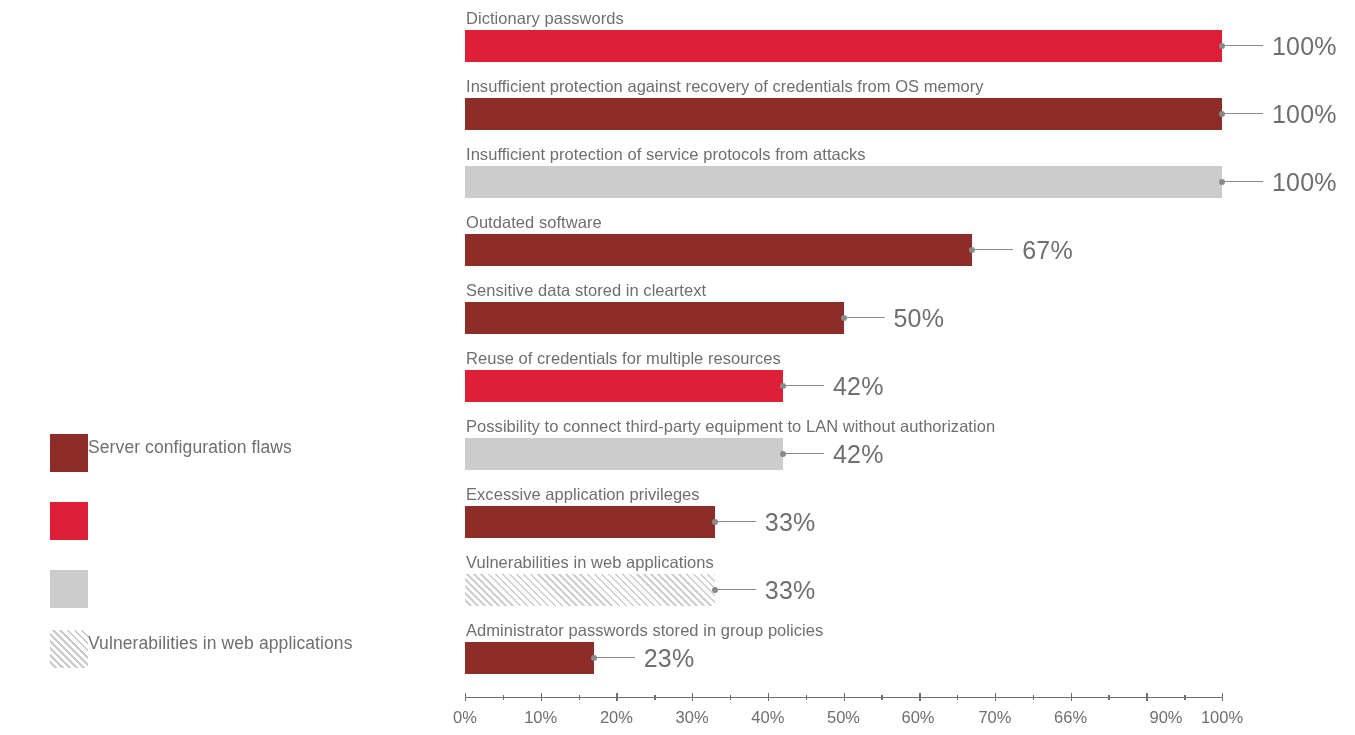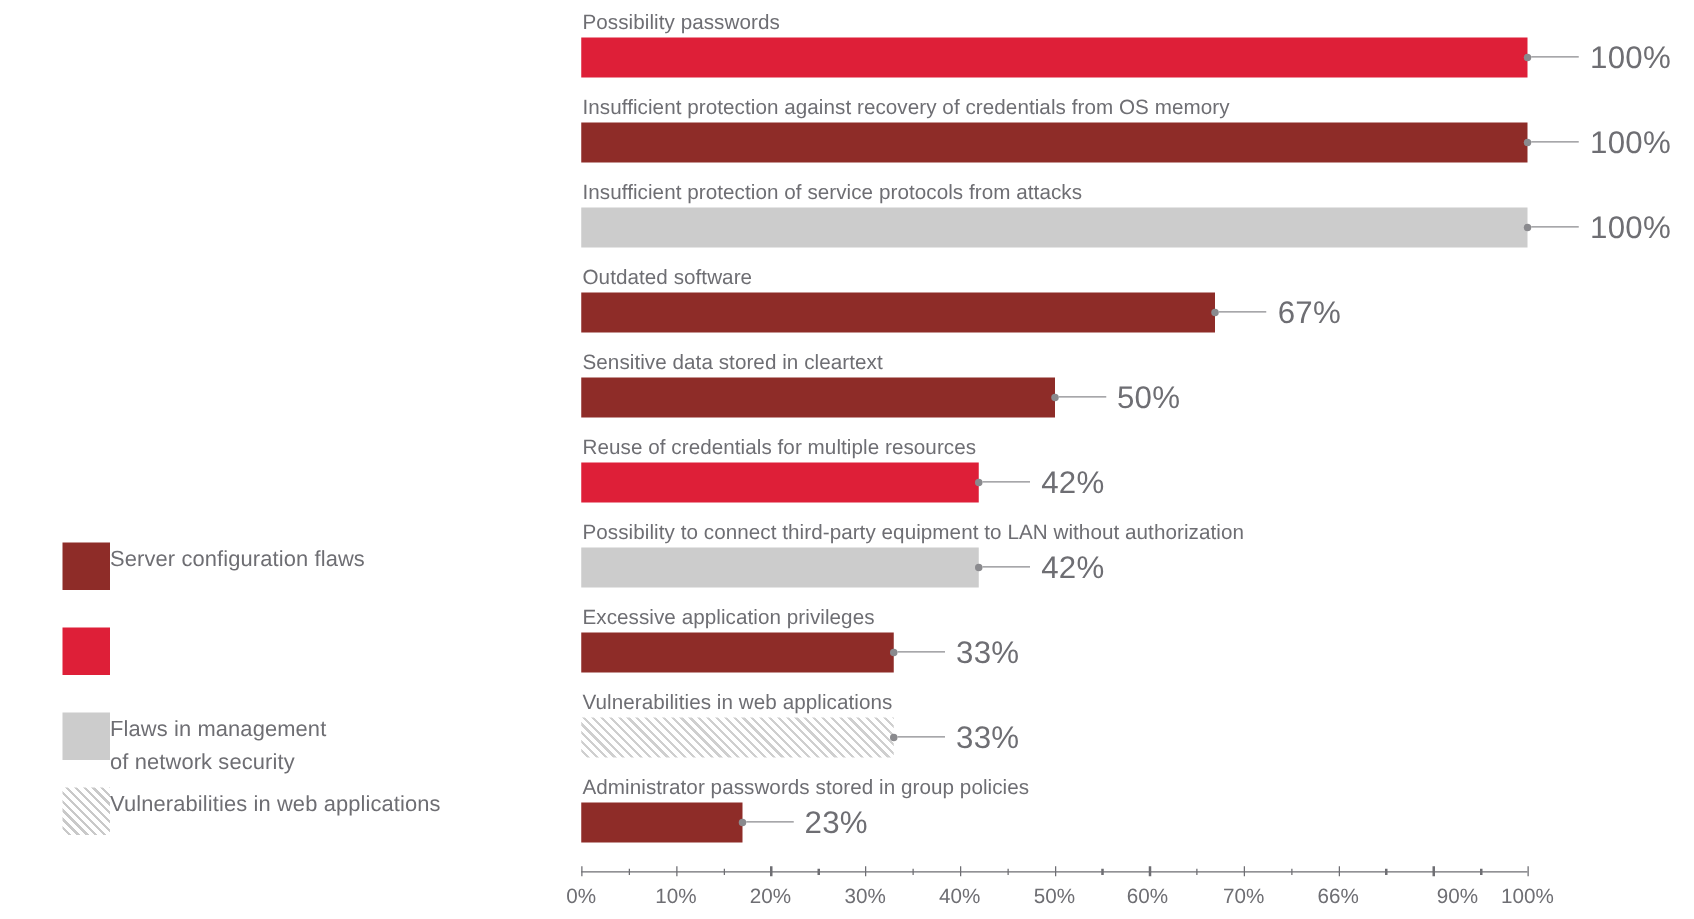--- a/index.html
+++ b/index.html
@@ -101,32 +101,30 @@
   <div id="legend">
       <div class="legend-item" style="top: 9px;">
         <div class="legend-swatch" style="background: rgb(142, 44, 40);"></div>
         <div class="legend-label">Server configuration flaws</div>
       </div>
       <div class="legend-item" style="top: 77px;">
         <div class="legend-swatch" style="background: rgb(222, 31, 56);"></div>
       </div>
       <div class="legend-item" style="top: 145px;">
         <div class="legend-swatch" style="background: rgb(204, 204, 204);"></div>
-        <div class="legend-label">Flaws in management
-of network security</div>
       </div>
       <div class="legend-item" style="top: 205px;">
         <div class="legend-swatch hatch-swatch"></div>
         <div class="legend-label">Vulnerabilities in web applications</div>
       </div>
     </div>
 
   <div id="plot">
       <div class="row" style="top: 8px;">
-        <div class="row-label">Possibility passwords</div>
+        <div class="row-label">Dictionary passwords</div>
         <div class="bar" style="width: 757px; background: rgb(222, 31, 56);"></div>
         <div class="leader-dot" style="left: 754px;"></div>
         <div class="leader" style="left: 760px; width: 38px;"></div>
         <div class="value" style="left: 807px;">100%</div>
       </div>
       <div class="row" style="top: 76px;">
         <div class="row-label">Insufficient protection against recovery of credentials from OS memory</div>
         <div class="bar" style="width: 757px; background: rgb(142, 44, 40);"></div>
         <div class="leader-dot" style="left: 754px;"></div>
         <div class="leader" style="left: 760px; width: 38px;"></div>

